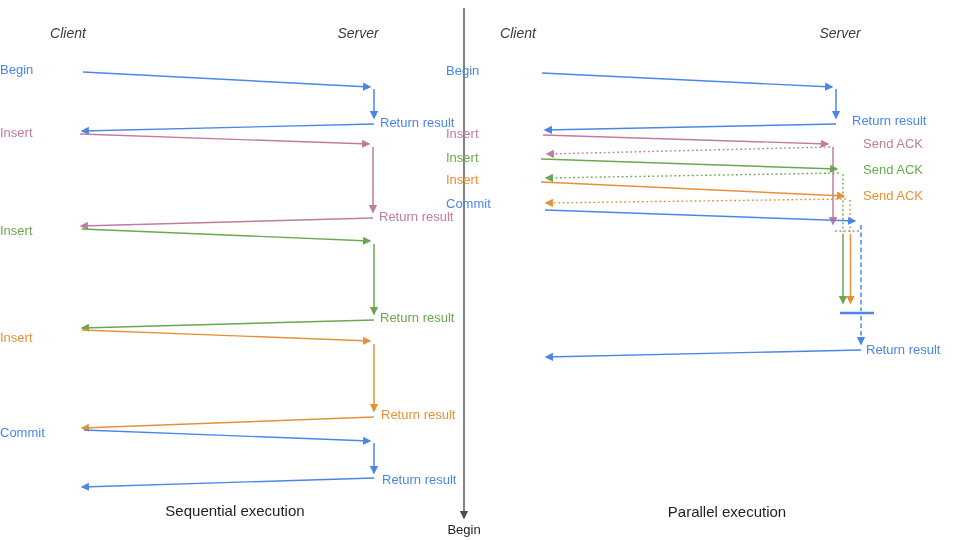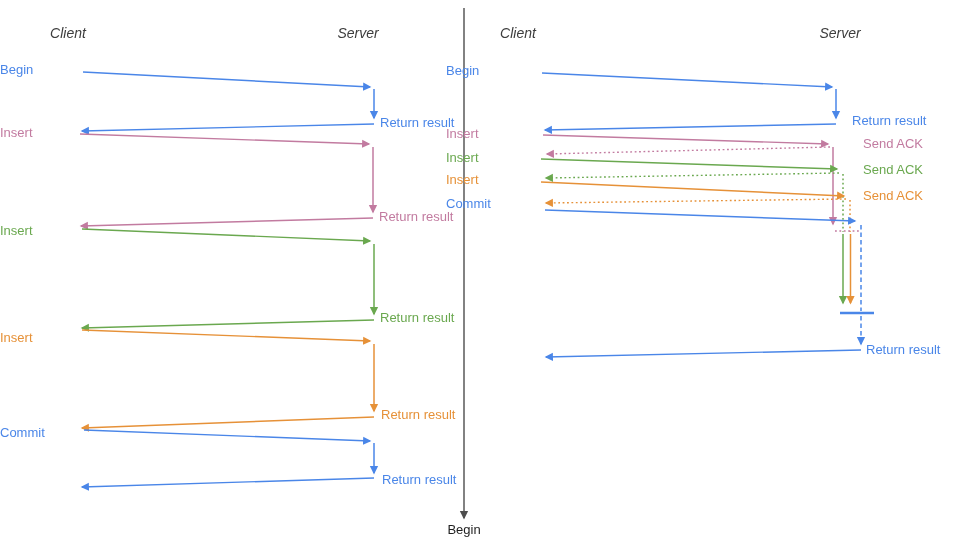--- a/index.html
+++ b/index.html
@@ -123,32 +123,34 @@
   <div class="lbl client-lbl t-green" style="left:0;width:72px;top:223px;">Insert</div>
   <div class="lbl client-lbl t-orange" style="left:0;width:74px;top:330px;">Insert</div>
   <div class="lbl client-lbl t-blue" style="left:0;width:80px;top:425px;">Commit</div>
 
   <div class="lbl t-blue" style="left:380px;top:115px;">Return result</div>
   <div class="lbl t-pink" style="left:379px;top:209px;">Return result</div>
   <div class="lbl t-green" style="left:380px;top:310px;">Return result</div>
   <div class="lbl t-orange" style="left:381px;top:407px;">Return result</div>
   <div class="lbl t-blue" style="left:382px;top:472px;">Return result</div>
 
+  <div class="title" style="left:130px;top:502px;width:210px;">Sequential execution</div>
 
   <div class="hdr" style="left:490px;top:25px;width:56px;">Client</div>
   <div class="hdr" style="left:812px;top:25px;width:56px;">Server</div>
 
   <div class="lbl client-lbl t-blue" style="left:446px;width:91px;top:63px;">Begin</div>
   <div class="lbl client-lbl t-pink" style="left:446px;width:86px;top:126px;">Insert</div>
   <div class="lbl client-lbl t-green" style="left:446px;width:83px;top:150px;">Insert</div>
   <div class="lbl client-lbl t-orange" style="left:446px;width:85px;top:172px;">Insert</div>
   <div class="lbl client-lbl t-blue" style="left:446px;width:90px;top:196px;">Commit</div>
 
   <div class="lbl t-blue" style="left:852px;top:113px;">Return result</div>
   <div class="lbl t-pink" style="left:863px;top:136px;">Send ACK</div>
   <div class="lbl t-green" style="left:863px;top:162px;">Send ACK</div>
   <div class="lbl t-orange" style="left:863px;top:188px;">Send ACK</div>
   <div class="lbl t-blue" style="left:866px;top:342px;">Return result</div>
 
+  <div class="title" style="left:622px;top:503px;width:210px;">Parallel execution</div>
 
   <div class="time-lbl" style="left:438px;top:522px;width:52px;">Begin</div>
 
 </div>
 
 </body></html>

